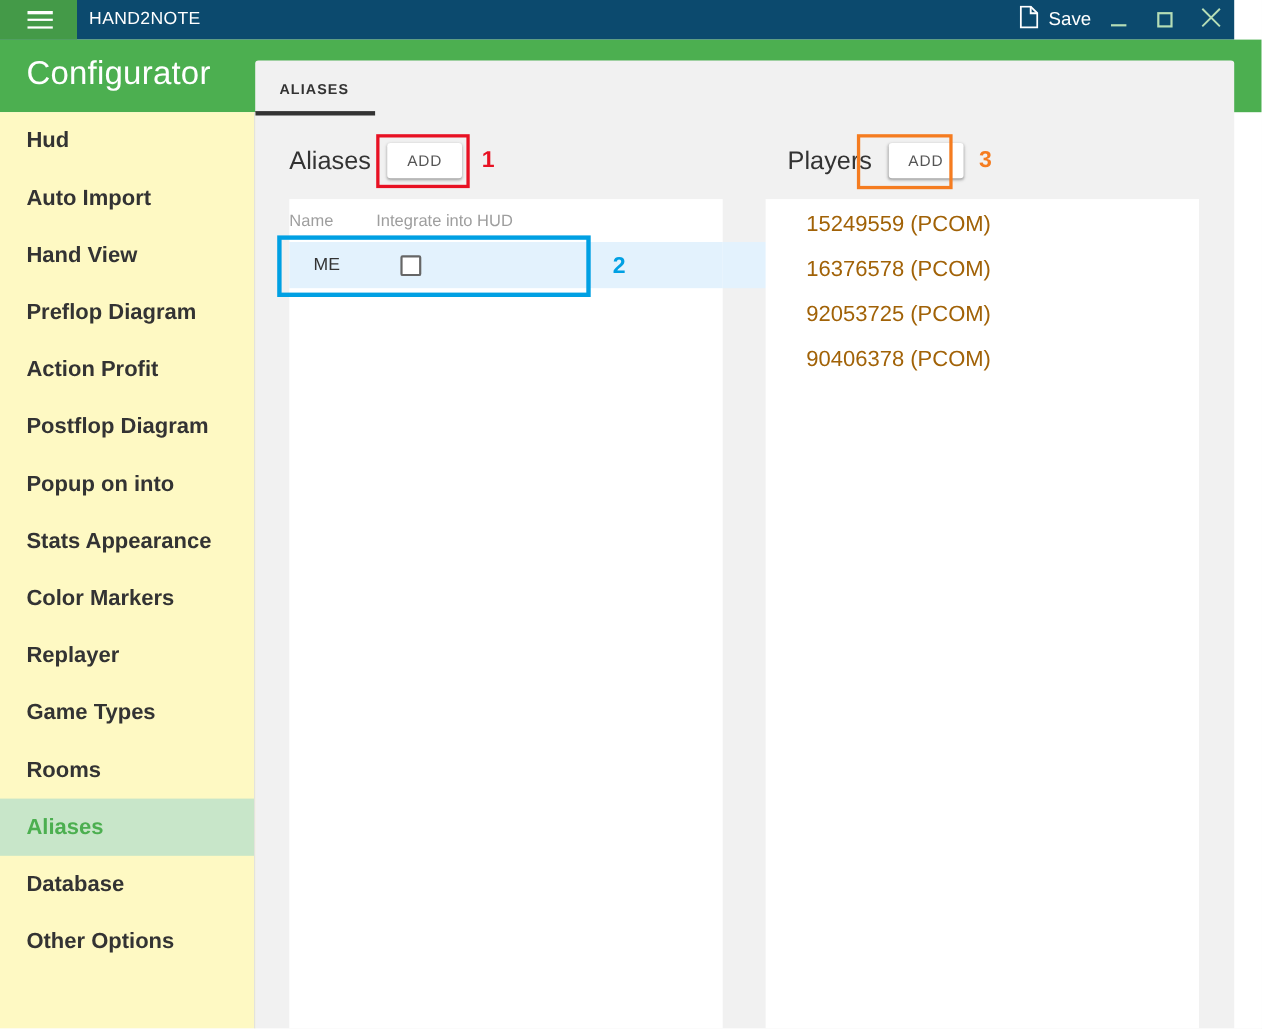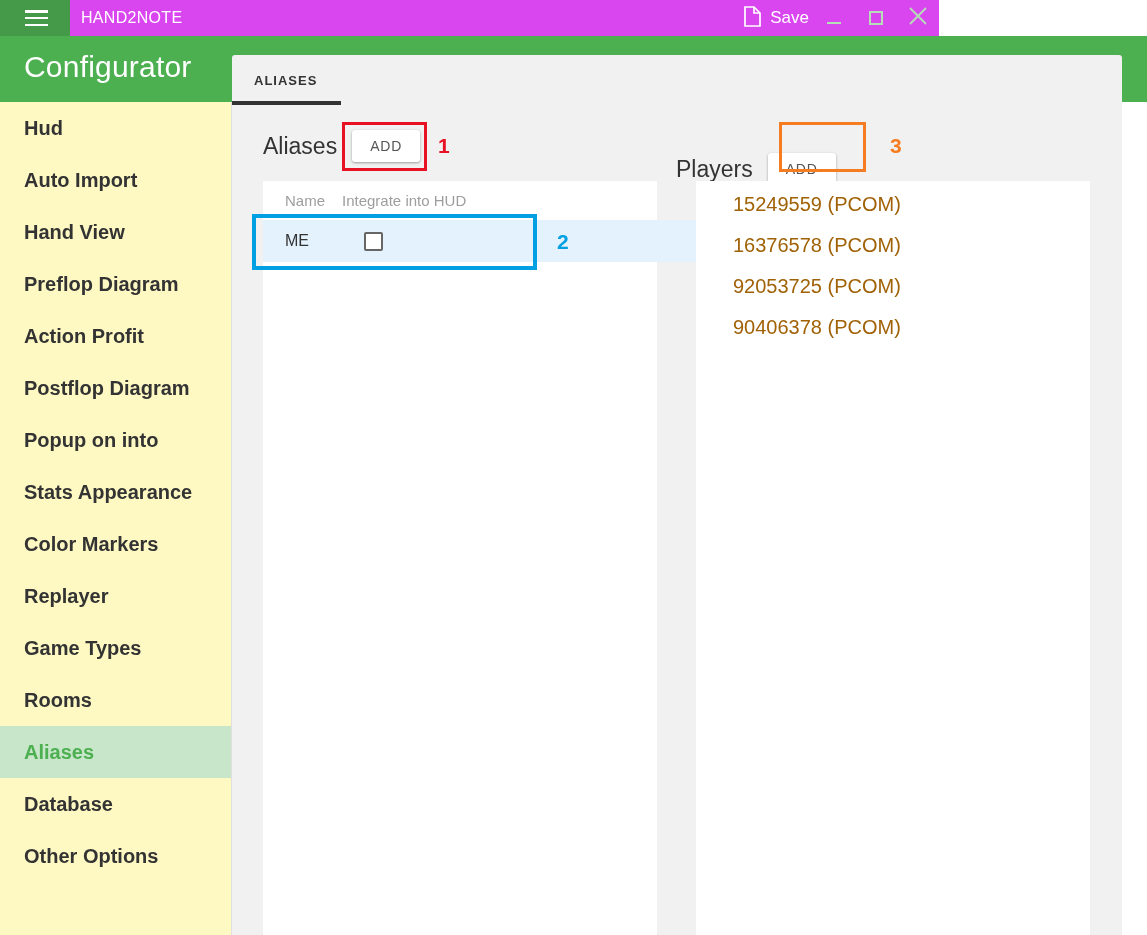--- a/index.html
+++ b/index.html
@@ -6,22 +6,22 @@
   html, body {
     width: 1147px; height: 935px;
     background: #ffffff;
     font-family: "Liberation Sans", sans-serif;
     overflow: hidden;
   }
   #app { position: relative; width: 1147px; height: 935px; }
 
   
   .titlebar {
-    position: absolute; left: 0; top: 0; width: 939px; height: 36px;
-    background: #d946ef; display: flex; align-items: center;
+    position: absolute; left: 0; top: 0; width: 1122px; height: 36px;
+    background: #0c4a6e; display: flex; align-items: center;
   }
   .titlebar-left-block {
     position: absolute; left: 0; top: 0; width: 70px; height: 36px;
     background: #449a48;
   }
   .hamburger {
     position: absolute; left: 25px; top: 10px; width: 23px; height: 16px;
     display: flex; flex-direction: column; justify-content: space-between;
     cursor: pointer; z-index: 3;
   }
@@ -99,21 +99,21 @@
   }
 
   .aliases-panel {
     position: absolute; left: 263px; top: 181px;
     width: 394px; height: 754px; background: #ffffff;
   }
   .table-head {
     height: 39px; display: flex; align-items: center;
     font-size: 15px; color: #9e9e9e;
   }
-  .th-name { width: 79px; padding-left: 22px; }
+  .th-name { width: 79px; }
   .th-hud { padding-left: 0px; }
   .table-row {
     height: 42px; display: flex; align-items: center; cursor: pointer;
   }
   .table-row.selected { background: #e3f2fd; }
   .td-name { width: 79px; padding-left: 22px; font-size: 16px; color: #333333; }
   .td-check { width: 120px; display: flex; align-items: center; padding-left: 22px; }
   .checkbox {
     width: 19px; height: 19px; border: 2px solid #666666; border-radius: 2px;
     background: #ffffff; cursor: pointer;
@@ -221,21 +221,21 @@
     </div>
     <div class="table-row selected">
       <div class="td-name">ME</div>
       <div class="td-check">
         <div class="checkbox"></div>
       </div>
     </div>
     <div class="row-extend"></div>
   </div>
 
-  <div class="col-header" style="left:676px; top:130px;margin-top:23px;">
+  <div class="col-header" style="left:716px; top:130px;">
     <div class="col-title" style="margin-right:15px;">Players</div>
     <button class="add-btn">ADD</button>
   </div>
 
   <div class="players-panel">
     <div class="player-row">15249559 (PCOM)</div>
     <div class="player-row">16376578 (PCOM)</div>
     <div class="player-row">92053725 (PCOM)</div>
     <div class="player-row">90406378 (PCOM)</div>
   </div>

